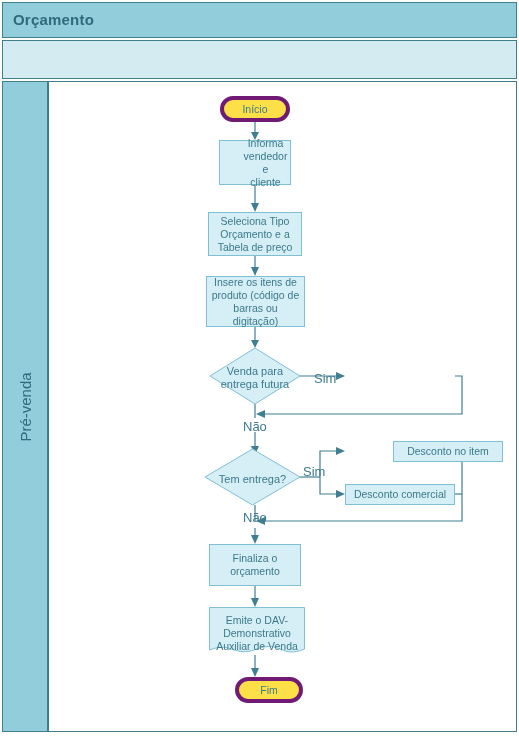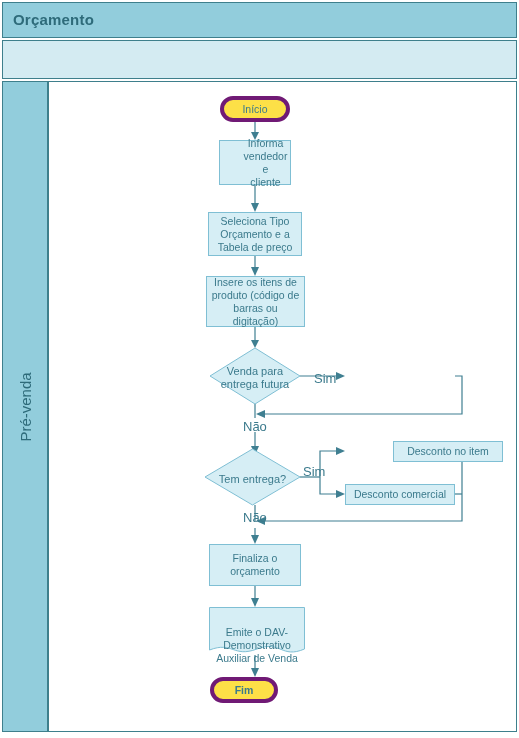--- a/index.html
+++ b/index.html
@@ -146,21 +146,21 @@
   }
   .document .doc-label {
     position: absolute;
     left: 0;
     top: 0;
     width: 100%;
     height: 100%;
     display: flex;
     align-items: flex-start;
     justify-content: center;
-    padding-top: 19px;
+    padding-top: 7px;
     box-sizing: border-box;
     font-size: 10.5px;
     line-height: 13px;
     color: #3B7A8C;
     text-align: center;
     white-space: pre-line;
     pointer-events: none;
   }
 
   
@@ -305,21 +305,21 @@
 
   <div class="document" style="left:209px; top:607px; width:96px; height:50px;">
     <svg width="96" height="50" viewBox="0 0 96 50">
       <path d="M0.5,0.5 L95.5,0.5 L95.5,42 C72,52 72,33 48,42 C24,51 24,34 0.5,43 Z" fill="#D6EEF5" stroke="#7FBFD4" stroke-width="1"></path>
     </svg>
     <div class="doc-label">Emite o DAV-
 Demonstrativo
 Auxiliar de Venda</div>
   </div>
 
-  <div class="node terminal" style="left:210px; top:677px; width:68px; height:26px;font-weight:bold;">
+  <div class="node terminal" style="left:235px; top:677px; width:68px; height:26px;">
     <span class="node-text">Fim</span>
   </div>
 
   <div class="edge-label" style="left:314px; top:371px;">Sim</div>
   <div class="edge-label" style="left:243px; top:419px;">Não</div>
   <div class="edge-label" style="left:303px; top:464px;">Sim</div>
   <div class="edge-label" style="left:243px; top:510px;">Não</div>
 
 </div>
 

